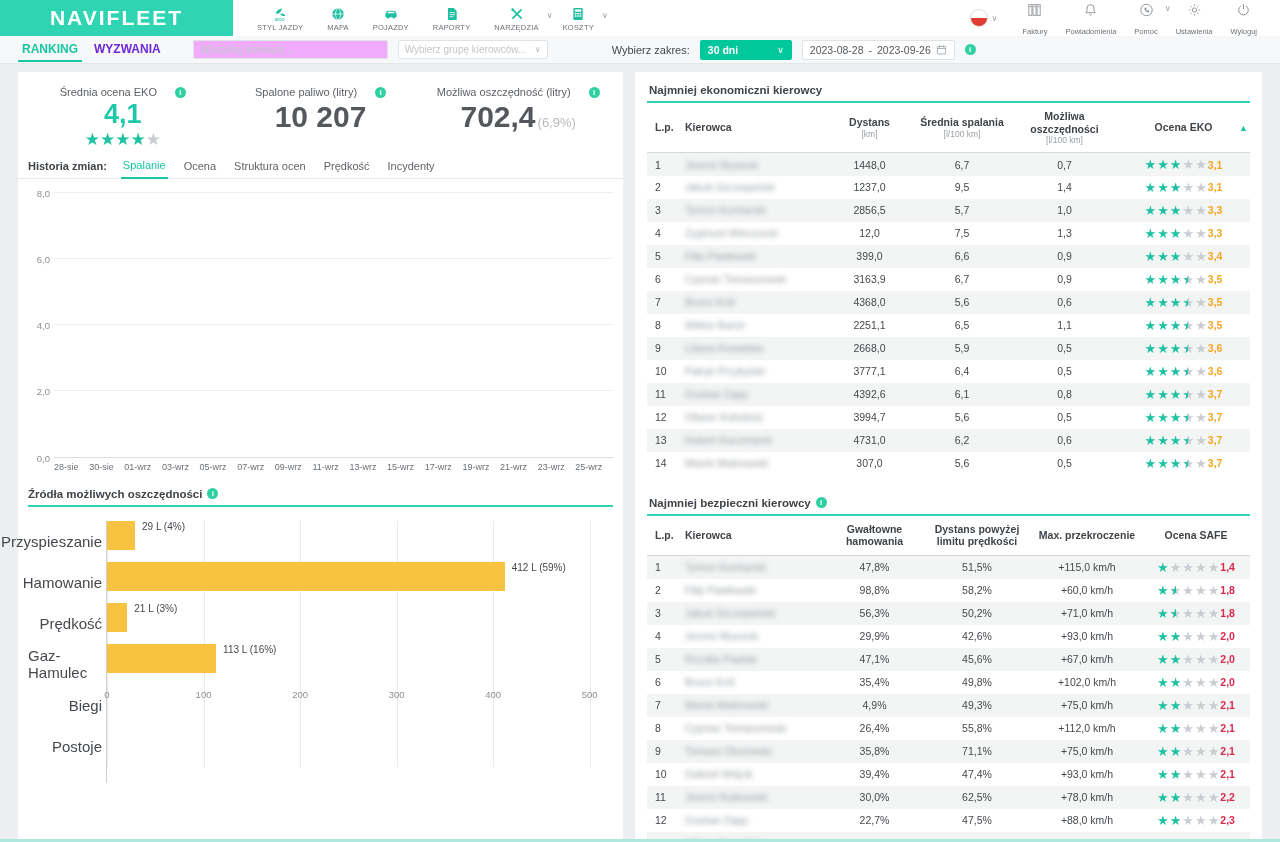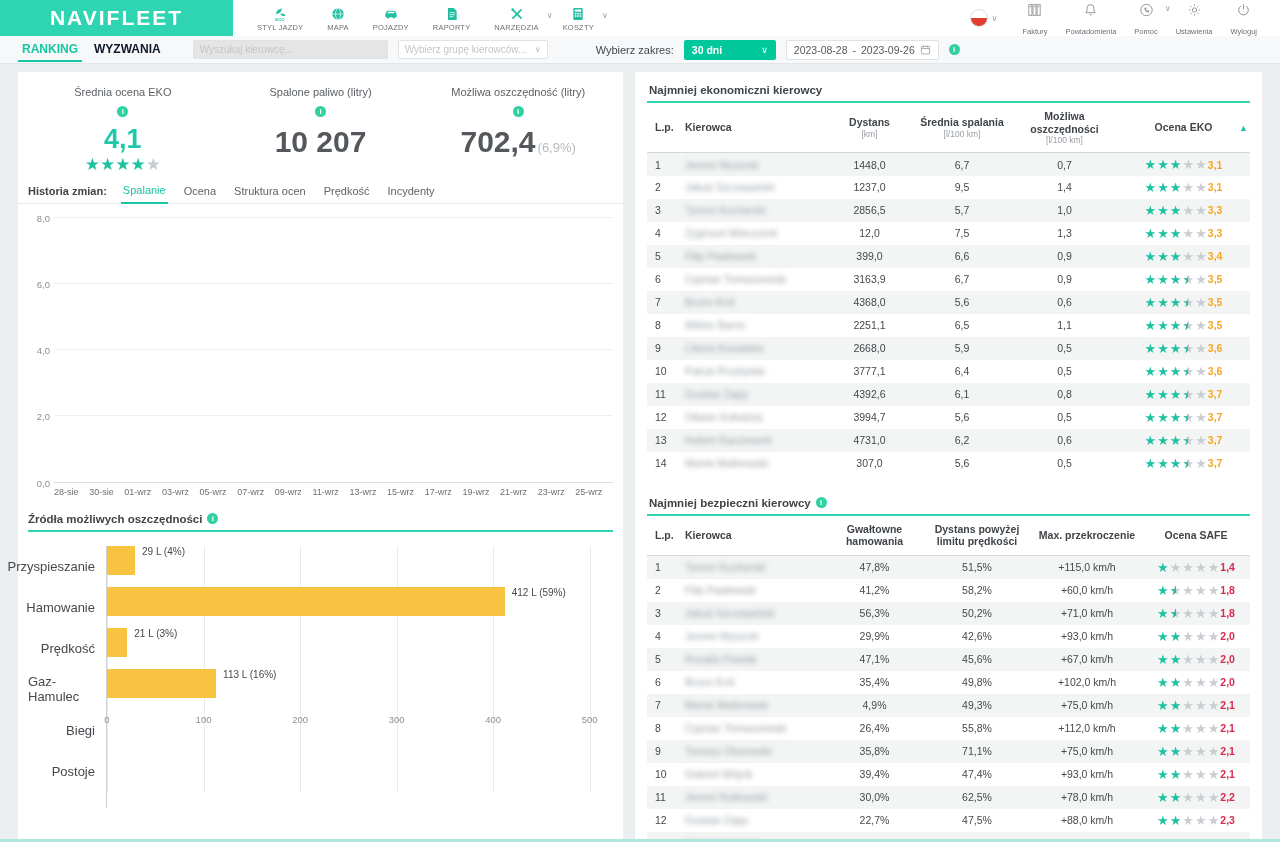--- a/index.html
+++ b/index.html
@@ -23,53 +23,53 @@
   .tr-icon svg { width:17px; height:16px; }
   .tr-label { font-size:7.5px; color:#6b7075; margin-top:8px; }
   .flag-wrap { display:flex; align-items:center; gap:4px; padding:0 10px; cursor:pointer; }
   .flag { width:18px; height:18px; border-radius:50%; border:1px solid #ddd;
           background:linear-gradient(to bottom,#fff 50%, #e03c31 50%); }
   .small-caret { font-size:8px; color:#9aa0a6; }
 
   
   .filterbar { height:28px; background:#f7f8f9; border-bottom:1px solid #e3e6e8;
                display:flex; align-items:center; padding:0 18px; gap:10px; }
-  .ftab { font-size:12px; font-weight:bold; color:#0f172a; padding:5px 4px 4px; cursor:pointer; }
+  .ftab { font-size:12px; font-weight:bold; color:#6d28d9; padding:5px 4px 4px; cursor:pointer; }
   .ftab.active { color:#17c6a3; border-bottom:2px solid #17c6a3; }
   .ftab + .ftab { margin-left:8px; }
   .search-input { width:195px; height:19px; margin-left:18px; border:1px solid #e0e3e5; border-radius:2px;
-                  font-size:10px; padding:0 6px; color:#555; background:#e5e5e5;
+                  font-size:10px; padding:0 6px; color:#555; background:#f0abfc;
                   font-family:"Liberation Sans", sans-serif; }
   .search-input::placeholder { color:#c3c7ca; }
   .select-box { width:150px; height:19px; border:1px solid #e0e3e5; border-radius:2px; background:#fff;
                 display:flex; align-items:center; justify-content:space-between; padding:0 6px; cursor:pointer; }
   .select-box .ph { font-size:10px; color:#c3c7ca; }
   .select-box .caret { font-size:8px; color:#b5b9bd; }
-  .range-label { margin-left:38px; font-size:11px; color:#44484c; }
+  .range-label { margin-left:54px; font-size:11px; color:#44484c; }
   .range-btn { min-width:92px; height:20px; background:#00c79c; border-radius:2px; color:#fff;
                display:flex; align-items:center; justify-content:space-between; padding:0 8px; cursor:pointer; }
   .range-btn .lbl { font-size:10.5px; font-weight:bold; }
   .range-btn .caret { font-size:9px; }
   .date-box { height:20px; background:#fff; border:1px solid #e0e3e5; border-radius:2px;
               display:flex; align-items:center; gap:5px; padding:0 7px; font-size:10.5px; color:#55595d; cursor:pointer; }
   .date-box svg { width:11px; height:11px; }
   .info { display:inline-flex; width:11px; height:11px; border-radius:50%; background:#2fd0a2; color:#fff;
           font-size:8px; font-weight:bold; align-items:center; justify-content:center; font-style:normal; flex:none; }
 
   
   .content { display:flex; gap:12px; padding:8px 18px 0; height:778px; overflow:hidden; }
   .card { background:#fff; min-height:100%; }
   .card-left { width:605px; }
   .card-right { width:627px; padding:6px 12px 0; }
 
   
   .stats-row { display:flex; padding:10px 6px 4px; }
   .stat { flex:1; text-align:center; }
-  .stat-label { font-size:11px; color:#5d6165; display:inline-flex; align-items:center; gap:8px;flex-direction:column; }
-  .stat-value { font-size:30px; font-weight:bold; color:#54585c; margin-top:8px; line-height:1.1; }
+  .stat-label { font-size:11px; color:#5d6165; display:inline-flex; align-items:center; gap:18px; }
+  .stat-value { font-size:30px; font-weight:bold; color:#54585c; line-height:1.1; }
   .stat-value.accent { color:#1fc8a9; font-size:27px; }
   .stat-suffix { font-size:13px; color:#b7bbbf; font-weight:normal; margin-left:2px; }
   .stat-stars { margin-top:1px; }
 
   
   .hist-row { display:flex; align-items:flex-end; gap:14px; padding:6px 10px 0; border-bottom:1px solid #e6e8ea; }
   .hist-label { font-size:11px; font-weight:bold; color:#3f4449; padding-bottom:6px; }
   .htab { font-size:11px; color:#5f6368; padding:0 2px 6px; cursor:pointer; }
   .htab.active { color:#17c6a3; border-bottom:2px solid #17c6a3; margin-bottom:-1px; }
 
@@ -89,22 +89,22 @@
   .vc-xlabels { display:flex; margin-left:26px; margin-top:4px; }
   .vc-xlabels span { flex:1; text-align:center; font-size:9px; color:#6b7075; white-space:nowrap; }
 
   
   .section-title { margin:16px 10px 0; font-size:11.5px; font-weight:bold; color:#3f4449;
                    display:flex; align-items:center; gap:5px; padding-bottom:5px; border-bottom:2px solid #2fd5b3; }
 
   
   .hchart { display:flex; margin:14px 14px 0 10px; }
   .h-labels { width:78px; display:flex; flex-direction:column; }
-  .h-labels span { height:41px; display:flex; align-items:center; justify-content:flex-end; padding-right:11px;
-                   font-size:13px; color:#45494d; }
+  .h-labels span { height:41px; display:flex; align-items:center; justify-content:flex-end; padding-right:4px;
+                   font-size:15px; color:#45494d; }
   .h-plot { flex:1; position:relative; border-left:1px solid #cfd2d4; }
   .h-grid { position:absolute; top:0; bottom:16px; width:1px; background:#e8eaeb; }
   .h-rows { position:relative; display:flex; flex-direction:column; }
   .h-row { height:41px; display:flex; align-items:flex-start; }
   .h-bar { height:29px; background:#f8c341; }
   .h-val { font-size:10px; color:#45494d; margin-left:7px; white-space:nowrap; }
   .h-axis { position:relative; height:16px; }
   .h-axis span { position:absolute; transform:translateX(-50%); font-size:9.5px; color:#8b9094; top:4px; }
 
   
@@ -975,21 +975,21 @@
                     <span class="star">★</span>
                     <span class="star">★</span>
                   </span>
                   <span class="rating safe">1,4</span>
                 </span>
               </td>
             </tr>
             <tr>
               <td class="al">2</td>
               <td class="al"><span class="name-blur">Filip Pawłowski</span></td>
-              <td class="ac">41,2%</td>
+              <td class="ac">98,8%</td>
               <td class="ac">58,2%</td>
               <td class="ac">+60,0 km/h</td>
               <td class="ac">
                 <span class="stars-cell">
                   <span class="stars-cell">
                     <span class="star full">★</span>
                     <span class="star half">★</span>
                     <span class="star">★</span>
                     <span class="star">★</span>
                     <span class="star">★</span>

